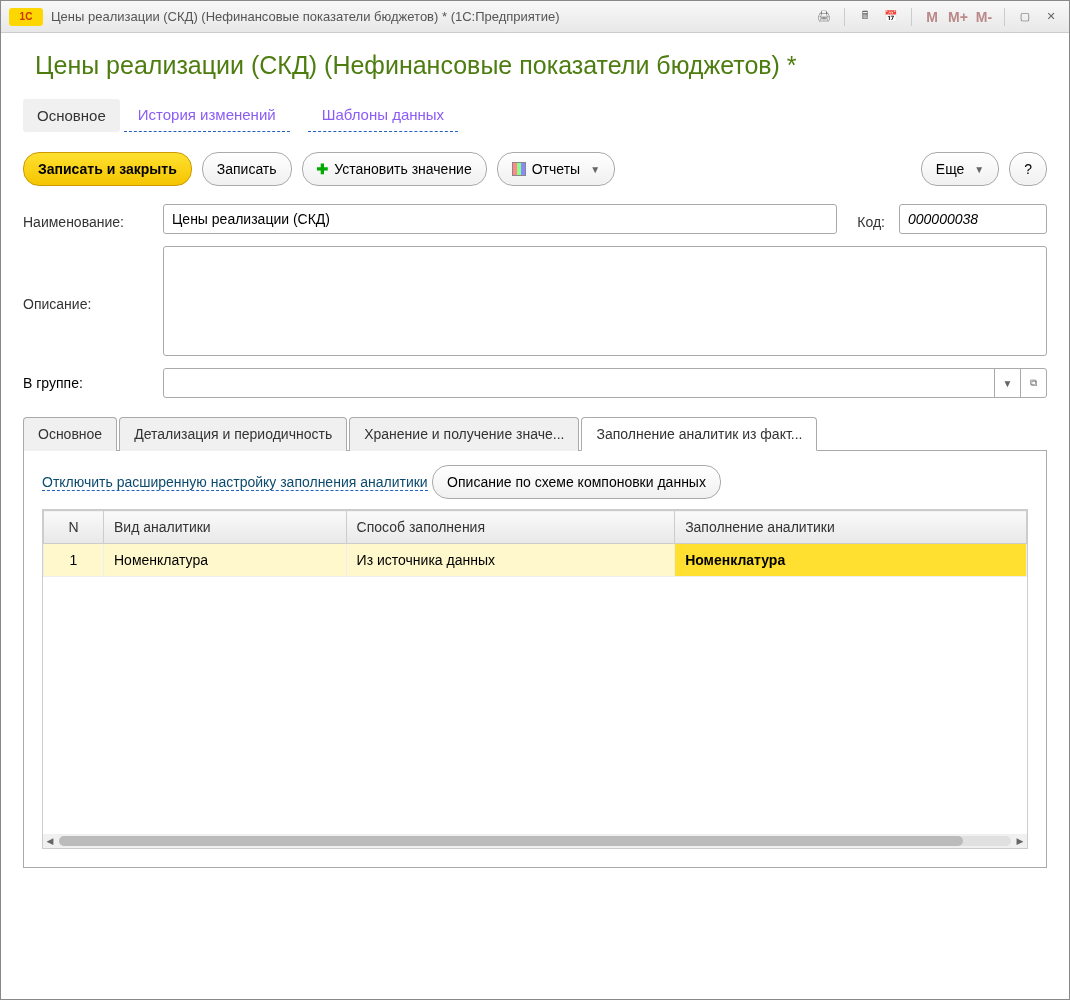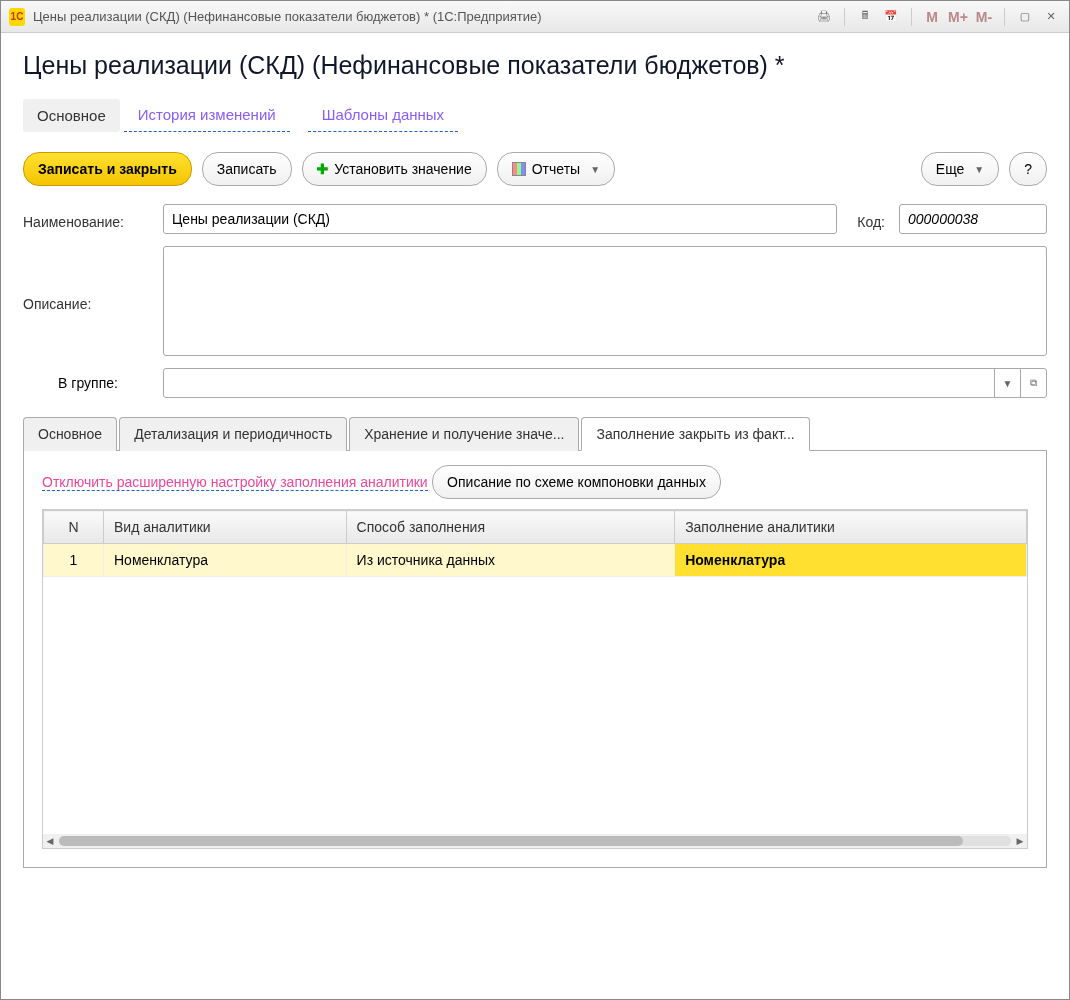--- a/index.html
+++ b/index.html
@@ -7,30 +7,30 @@
     
     .window { border: 1px solid #888; background: #fff; height: 100%; }
     
     .titlebar {
       display: flex; align-items: center;
       background: linear-gradient(to bottom, #f8f8f8, #e8e8e8);
       border-bottom: 1px solid #ccc;
       height: 32px; padding: 0 8px;
       font-size: 13px; color: #555;
     }
-    .titlebar .app-icon { width: 16px; height: 18px; background: #ffd700; border-radius: 3px; margin-right: 8px; display:flex;align-items:center;justify-content:center;font-size:10px;font-weight:bold;color:#c30; }
+    .titlebar .app-icon { width: 34px; height: 18px; background: #ffd700; border-radius: 3px; margin-right: 8px; display:flex;align-items:center;justify-content:center;font-size:10px;font-weight:bold;color:#c30; }
     .titlebar .title-text { flex: 1; }
     .titlebar .title-btns { display: flex; gap: 6px; align-items: center; }
     .titlebar .tb-btn { width: 20px; height: 20px; display:flex; align-items:center; justify-content:center; font-size:11px; color:#666; cursor:pointer; }
     .titlebar .m-btn { color:#b88; font-weight:bold; font-size:14px; }
     .titlebar .sep { width:1px; height:18px; background:#ccc; margin: 0 4px; }
     
     .content { padding: 18px 22px; }
     
-    .page-title { font-size: 25px; color: #0f172a; margin-bottom: 18px; }
+    .page-title { font-size: 25px; color: #4d7c0f; margin-bottom: 18px; margin-left: 12px; }
     
     .nav-row { display: flex; gap: 4px; align-items:center; margin-bottom: 20px; font-size:15px; }
     .nav-tab {
       padding: 8px 14px;
       color: #333;
       cursor: pointer;
     }
     .nav-tab.active { background: #f0f0f0; border-radius: 3px; }
     .nav-link { padding: 8px 14px; color: #8b5cf6; border-bottom: 1px dashed #2060c0; cursor:pointer; }
     
@@ -58,41 +58,41 @@
     .form-row label { width: 130px; padding-top: 6px; color:#333; }
     .form-row .input {
       flex: 1; border: 1px solid #aaa; border-radius: 3px;
       padding: 6px 8px; font-size: 14px; background:#fff;
     }
     .form-row .input.tall { height: 110px; resize: none; }
     .form-row .code-label { width:auto; padding:6px 4px 0 10px; }
     .form-row .code-input { width: 148px; flex:none;font-style:italic; }
     
     .group-row { display:flex; align-items:center; gap:10px; margin-bottom:18px; font-size:14px; }
-    .group-row label { width:130px;text-align:center; }
+    .group-row label { width:130px; }
     .group-select { flex:1; border:1px solid #aaa; border-radius:3px; height:30px; background:#fff; display:flex; }
     .group-select .gs-body { flex:1; }
     .group-select .gs-btn { width:26px; border-left:1px solid #aaa; display:flex; align-items:center; justify-content:center; font-size:10px; color:#666; cursor:pointer; }
     
     .tabs { display:flex; border-bottom:1px solid #aaa; }
     .tab {
       padding: 8px 14px;
       border: 1px solid #aaa;
       border-bottom: none;
       background: #f0f0f0;
       font-size:14px; color:#333;
       margin-right: 2px;
       border-radius: 4px 4px 0 0;
       cursor:pointer;
       position:relative; top:1px;
     }
     .tab.active { background:#fff; border-bottom:1px solid #fff; }
     
     .tab-body { border:1px solid #aaa; border-top:none; padding: 14px 18px 18px; }
-    .link-action { color:#ec4899; border-bottom:1px dashed #2060c0; cursor:pointer; font-size:14px; }
+    .link-action { color:#0c4a6e; border-bottom:1px dashed #2060c0; cursor:pointer; font-size:14px; }
     .sub-label { font-size:14px; margin: 14px 0 10px; }
     
     .table-wrap { border:1px solid #ccc; background:#fff; height: 340px; overflow:auto; position:relative; }
     .table { width:100%; border-collapse: collapse; font-size:14px; }
     .table th { background: linear-gradient(to bottom, #fafafa, #e8e8e8); border:1px solid #ccc; padding:8px 10px; text-align:left; font-weight:normal; color:#333; }
     .table td { border:1px solid #eee; padding:8px 10px; }
     .table th.num, .table td.num { text-align:center; width:60px; }
     .row-sel-light td { background: #fff8cc; }
     .row-sel-light td.bright { background: #ffe030; }
     
@@ -171,21 +171,21 @@
         <div class="gs-body"></div>
         <div class="gs-btn">▼</div>
         <div class="gs-btn">⧉</div>
       </div>
     </div>
 
     <div class="tabs">
       <div class="tab">Основное</div>
       <div class="tab">Детализация и периодичность</div>
       <div class="tab">Хранение и получение значе...</div>
-      <div class="tab active">Заполнение закрыть из факт...</div>
+      <div class="tab active">Заполнение аналитик из факт...</div>
     </div>
 
     <div class="tab-body">
       <span class="link-action">Отключить расширенную настройку заполнения аналитики</span>
       <button class="btn">Описание по схеме компоновки данных</button>
       
       <div class="table-wrap" style="margin-top:10px;">
         <table class="table">
           <thead>
             <tr>

